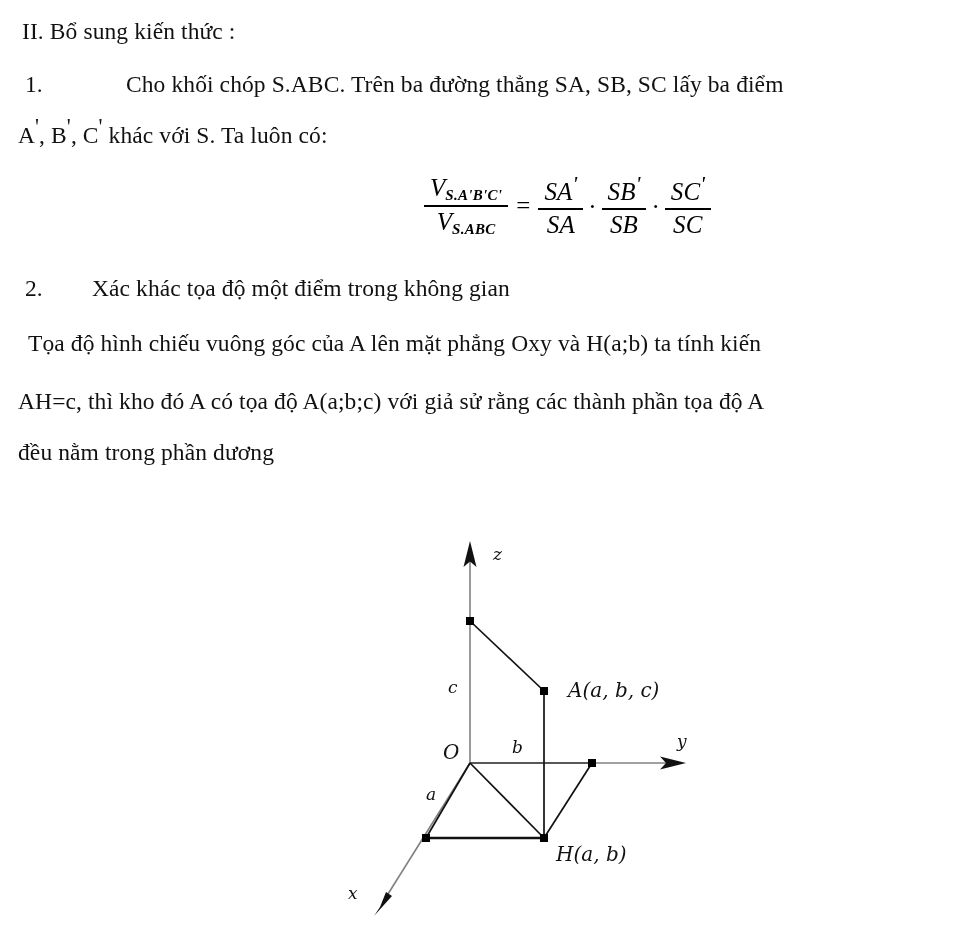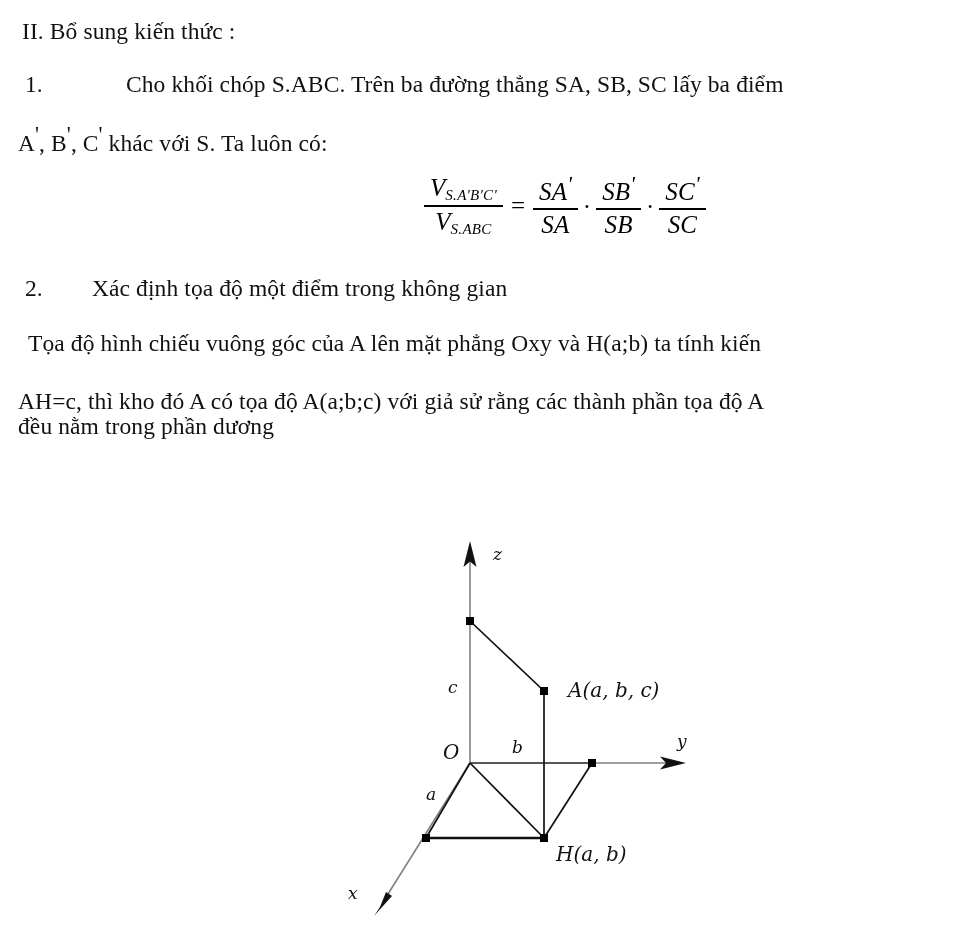--- a/index.html
+++ b/index.html
@@ -36,28 +36,28 @@
     font-size: 23.5px;
     line-height: 1;
     color: #111111;
     letter-spacing: 0.1px;
   }
 
   .heading { left: 22px; top: 20px; }
 
   .l-1a-num  { left: 25px;  top: 73px; }
   .l-1a-txt  { left: 92px;  top: 73px; margin-left: 34px; }
-  .l-1b      { left: 18px;  top: 124px; text-align: right; }
+  .l-1b      { left: 18px;  top: 116px; text-align: right; }
 
   .l-2-num   { left: 25px;  top: 277px; }
   .l-2-txt   { left: 92px;  top: 277px; }
 
   .l-3       { left: 28px;  top: 332px; }
   .l-4       { left: 18px;  top: 390px; }
-  .l-5       { left: 18px;  top: 415px; font-family: Liberation Serif, serif; }
+  .l-5       { left: 18px;  top: 441px; font-family: Liberation Serif, serif; }
 
   .prime {
     font-size: 0.95em;
     vertical-align: 0.42em;
     margin-left: 0px;
     letter-spacing: 0;
   }
 
   
   .formula {
@@ -89,20 +89,21 @@
   }
   .big-var {
     font-size: 25px;
     font-style: italic;
   }
   .sub {
     font-size: 15px;
     font-style: italic;
     vertical-align: -0.28em;
     letter-spacing: 0.3px;
+    font-weight: bold;
   }
   .op-eq {
     font-size: 25px;
     margin: 0 5px;
   }
   .op-dot {
     font-size: 25px;
     margin: 0 2px;
     position: relative;
     top: 1px;
@@ -137,21 +138,21 @@
     <div class="line heading">II. Bổ sung kiến thức :</div>
 
     <div class="line l-1a-num">1.</div>
 
     <div class="line l-1a-txt">Cho khối chóp S.ABC. Trên ba đường thẳng SA, SB, SC lấy ba điểm</div>
 
     <div class="line l-1b"><span>A</span><span class="prime">'</span><span>, B</span><span class="prime">'</span><span>, C</span><span class="prime">'</span><span> khác với S. Ta luôn có:</span></div>
 
     <div class="line l-2-num">2.</div>
 
-    <div class="line l-2-txt">Xác định tọa độ một điểm trong không gian</div>
+    <div class="line l-2-txt">Xác khác tọa độ một điểm trong không gian</div>
 
     <div class="line l-3">Tọa độ hình chiếu vuông góc của A lên mặt phẳng Oxy và H(a;b) ta tính kiến</div>
 
     <div class="line l-4">AH=c, thì kho đó A có tọa độ A(a;b;c) với giả sử rằng các thành phần tọa độ A</div>
 
     <div class="line l-5">đều nằm trong phần dương</div>
   </div>
 
   <div class="formula">
 

